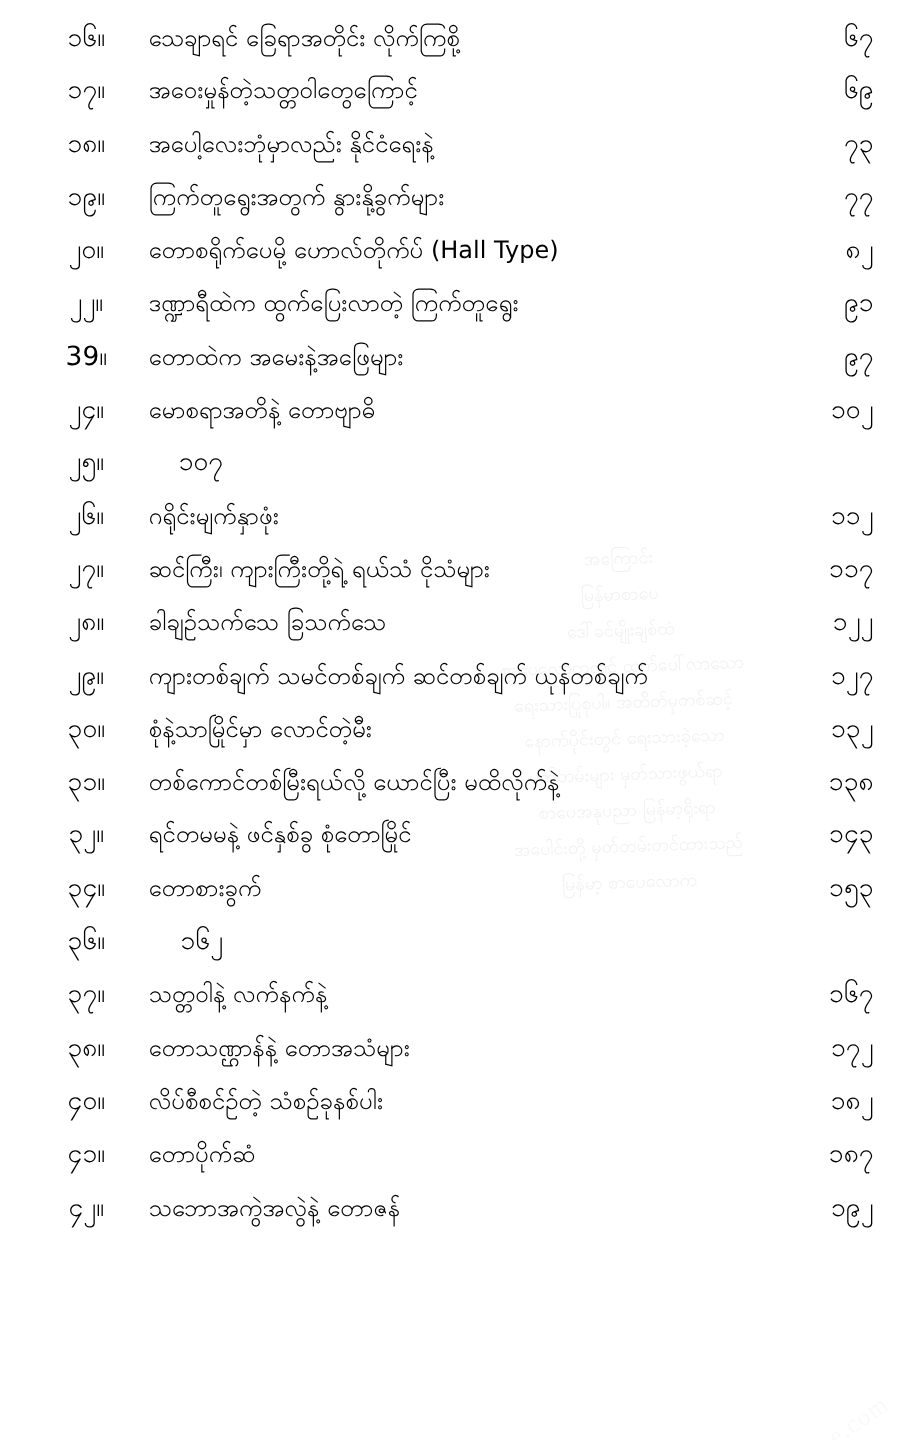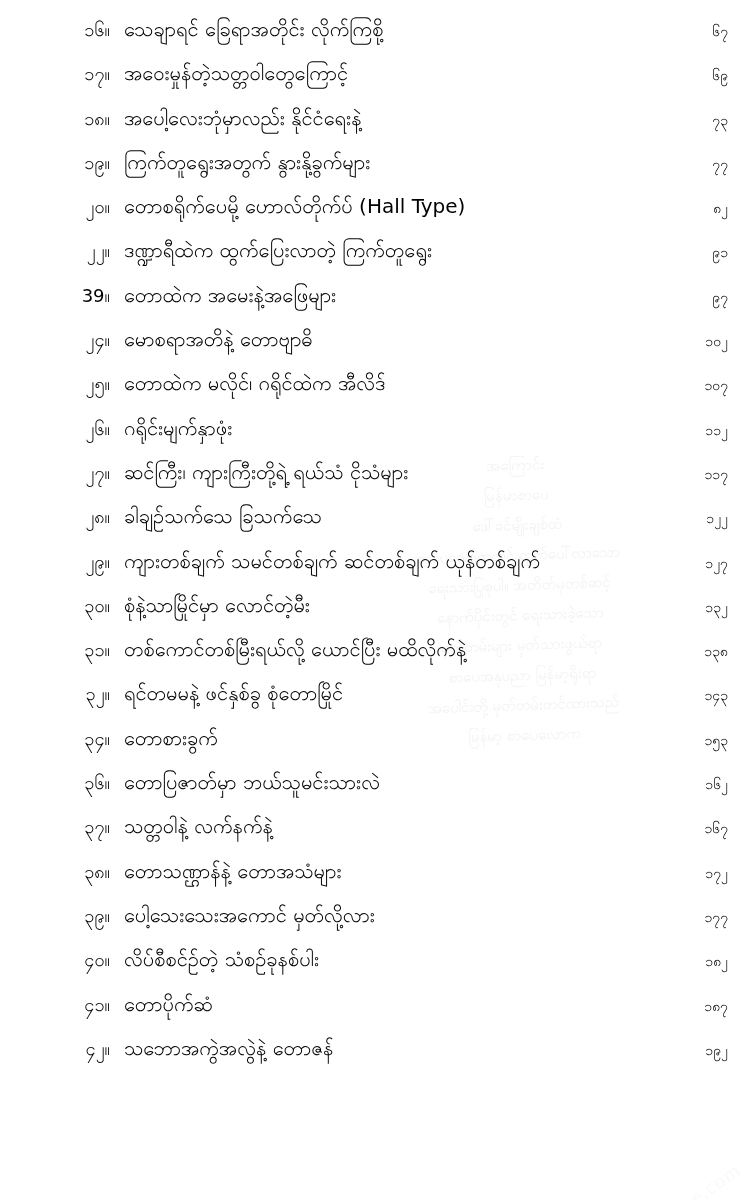--- a/index.html
+++ b/index.html
@@ -55,38 +55,38 @@
     box-sizing: border-box;
   }
   .toc-row {
     display: flex;
     align-items: baseline;
     height: 44.3px;
   }
   .toc-num {
     width: 86px;
     flex: 0 0 86px;
-    text-align: right;
-    font-size: 18px;
+    text-align: center;
+    font-size: 22px;
     padding-right: 10px;
     box-sizing: border-box;
     white-space: nowrap;
   }
   .toc-title {
     flex: 1 1 auto;
     font-size: 20px;
     white-space: nowrap;
     overflow: hidden;
     padding-left: 4px;
   }
   .toc-page {
     flex: 0 0 66px;
     width: 66px;
     text-align: right;
-    font-size: 14px;
+    font-size: 22px;
     white-space: nowrap;
   }
 </style>
 </head>
 <body>
 
 <div class="watermark-layer">
   <div class="wm-block">
     <div>အကြောင်း</div>
     <div>မြန်မာစာပေ</div>
@@ -148,21 +148,20 @@
   </div>
 
   <div class="toc-row">
     <span class="toc-num">၂၄။</span>
     <span class="toc-title">မောစရာအတိနဲ့ တောဗျာဓိ</span>
     <span class="toc-page">၁၀၂</span>
   </div>
 
   <div class="toc-row">
     <span class="toc-num">၂၅။</span>
-    <span class="toc-title">တောထဲက မလိုင်၊ ဂရိုင်ထဲက အီလိဒ်</span>
     <span class="toc-page">၁၀၇</span>
   </div>
 
   <div class="toc-row">
     <span class="toc-num">၂၆။</span>
     <span class="toc-title">ဂရိုင်းမျက်နှာဖုံး</span>
     <span class="toc-page">၁၁၂</span>
   </div>
 
   <div class="toc-row">
@@ -204,41 +203,35 @@
 
   <div class="toc-row">
     <span class="toc-num">၃၄။</span>
     <span class="toc-title">တောစားခွက်</span>
     <span class="toc-page">၁၅၃</span>
   </div>
 
 
   <div class="toc-row">
     <span class="toc-num">၃၆။</span>
-    <span class="toc-title">တောပြဇာတ်မှာ ဘယ်သူမင်းသားလဲ</span>
     <span class="toc-page">၁၆၂</span>
   </div>
 
   <div class="toc-row">
     <span class="toc-num">၃၇။</span>
     <span class="toc-title">သတ္တဝါနဲ့ လက်နက်နဲ့</span>
     <span class="toc-page">၁၆၇</span>
   </div>
 
   <div class="toc-row">
     <span class="toc-num">၃၈။</span>
     <span class="toc-title">တောသဏ္ဌာန်နဲ့ တောအသံများ</span>
     <span class="toc-page">၁၇၂</span>
   </div>
 
-  <div class="toc-row">
-    <span class="toc-num">၃၉။</span>
-    <span class="toc-title">ပေါ့သေးသေးအကောင် မှတ်လို့လား</span>
-    <span class="toc-page">၁၇၇</span>
-  </div>
 
   <div class="toc-row">
     <span class="toc-num">၄၀။</span>
     <span class="toc-title">လိပ်စီစင်ဉ်တဲ့ သံစဉ်ခုနစ်ပါး</span>
     <span class="toc-page">၁၈၂</span>
   </div>
 
   <div class="toc-row">
     <span class="toc-num">၄၁။</span>
     <span class="toc-title">တောပိုက်ဆံ</span>

